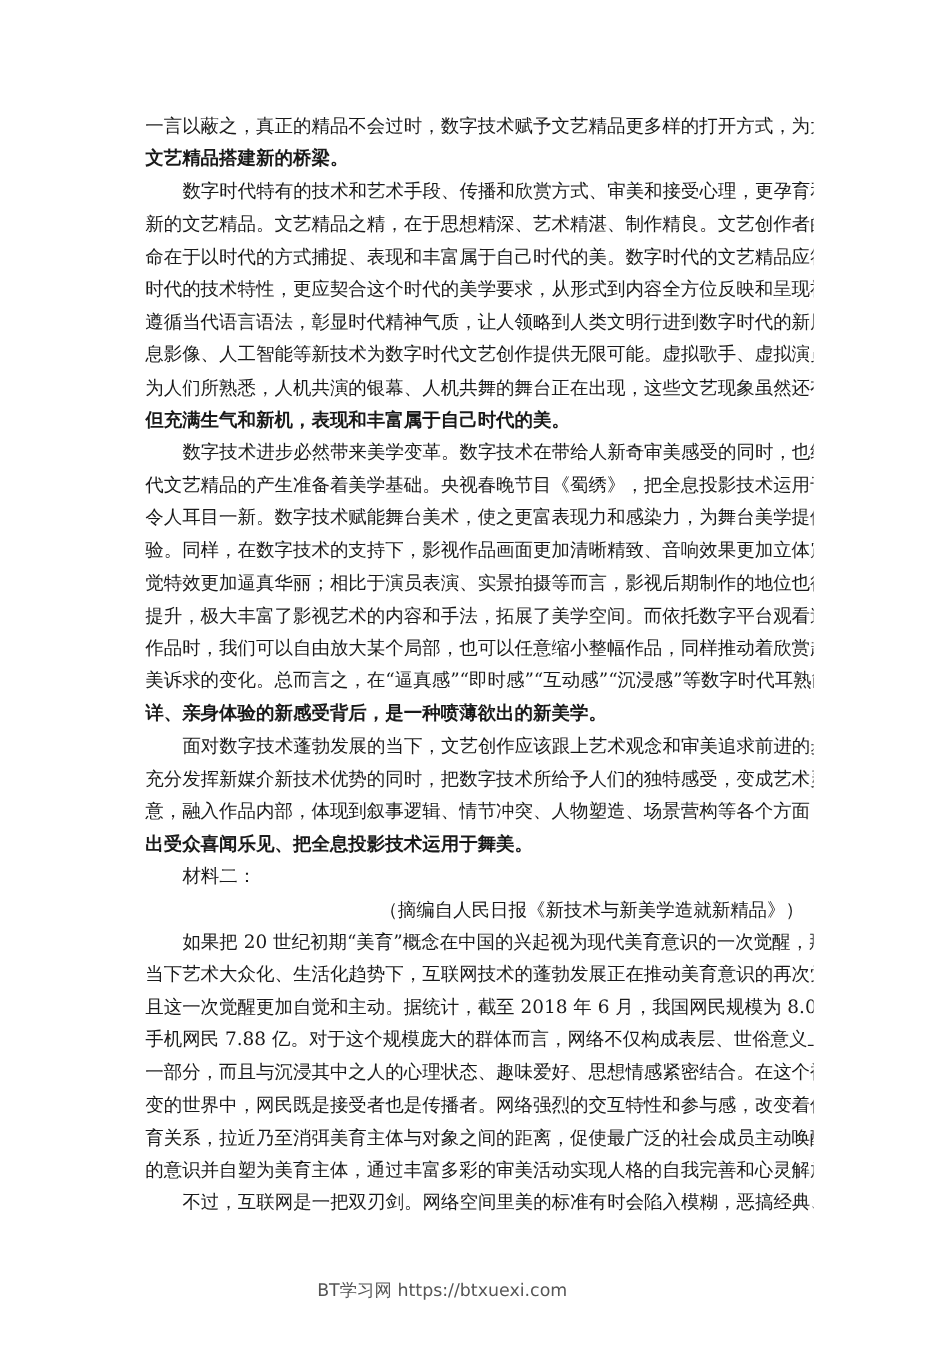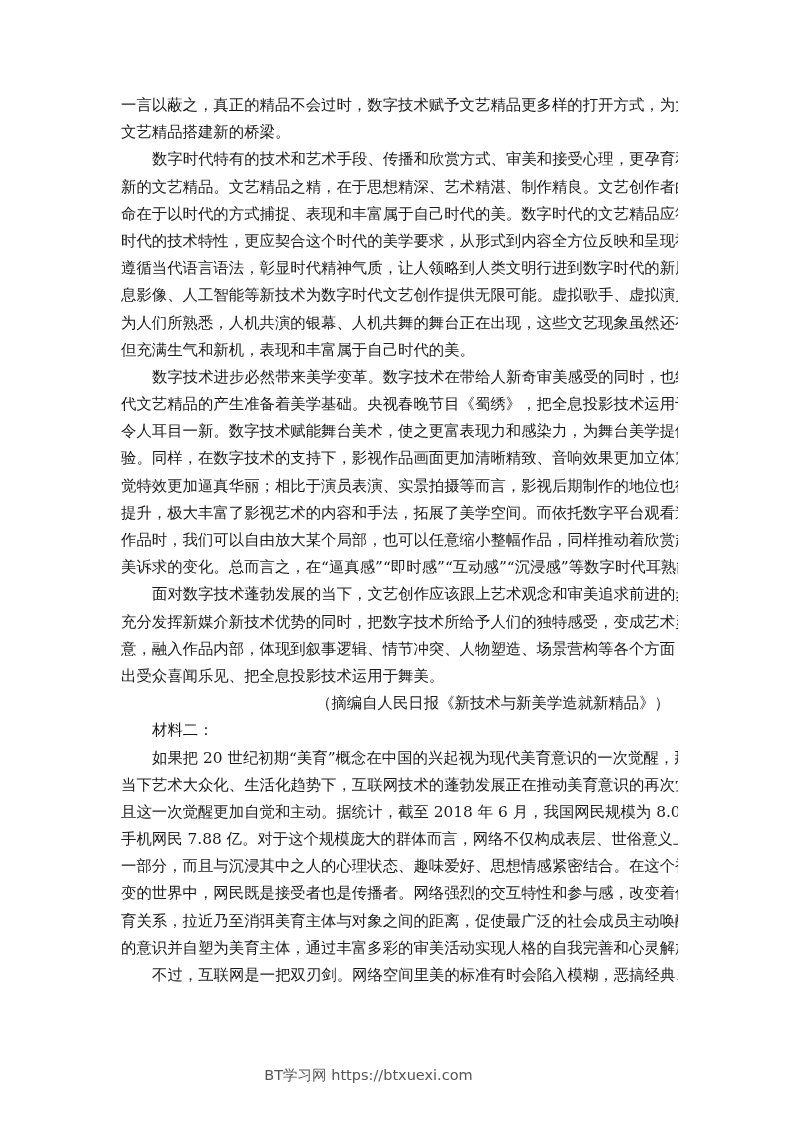--- a/index.html
+++ b/index.html
@@ -26,20 +26,21 @@
       height: 27.2px;
       line-height: 27.2px;
       font-size: 15.4px;
       white-space: nowrap;
       text-align: justify;
       text-align-last: justify;
       overflow: hidden;
     }
     .line.last {
       text-align-last: left;
+      font-weight: bold;
     }
     .line.indent {
       padding-left: 31px;
     }
     .line.source {
       text-align: right;
       text-align-last: right;
       padding-right: 8px;
     }
     .line.label {
@@ -72,26 +73,27 @@
     <div class="line">为人们所熟悉，人机共演的银幕、人机共舞的舞台正在出现，这些文艺现象虽然还有些稚嫩，</div>
     <div class="line last">但充满生气和新机，表现和丰富属于自己时代的美。</div>
     <div class="line indent">数字技术进步必然带来美学变革。数字技术在带给人新奇审美感受的同时，也给数字时</div>
     <div class="line">代文艺精品的产生准备着美学基础。央视春晚节目《蜀绣》，把全息投影技术运用于舞美，</div>
     <div class="line">令人耳目一新。数字技术赋能舞台美术，使之更富表现力和感染力，为舞台美学提供了新经</div>
     <div class="line">验。同样，在数字技术的支持下，影视作品画面更加清晰精致、音响效果更加立体震撼、视</div>
     <div class="line">觉特效更加逼真华丽；相比于演员表演、实景拍摄等而言，影视后期制作的地位也得到大幅</div>
     <div class="line">提升，极大丰富了影视艺术的内容和手法，拓展了美学空间。而依托数字平台观看造型艺术</div>
     <div class="line">作品时，我们可以自由放大某个局部，也可以任意缩小整幅作品，同样推动着欣赏趣味和审</div>
     <div class="line">美诉求的变化。总而言之，在“逼真感”“即时感”“互动感”“沉浸感”等数字时代耳熟能</div>
+    <div class="line last">详、亲身体验的新感受背后，是一种喷薄欲出的新美学。</div>
     <div class="line indent">面对数字技术蓬勃发展的当下，文艺创作应该跟上艺术观念和审美追求前进的步伐。在</div>
     <div class="line">充分发挥新媒介新技术优势的同时，把数字技术所给予人们的独特感受，变成艺术灵感和创</div>
     <div class="line">意，融入作品内部，体现到叙事逻辑、情节冲突、人物塑造、场景营构等各个方面，将奉献</div>
     <div class="line last">出受众喜闻乐见、把全息投影技术运用于舞美。</div>
+    <div class="line label">材料二：</div>
     <div class="line source">（摘编自人民日报《新技术与新美学造就新精品》）</div>
-    <div class="line label">材料二：</div>
     <div class="line indent">如果把 20 世纪初期“美育”概念在中国的兴起视为现代美育意识的一次觉醒，那么在</div>
     <div class="line">当下艺术大众化、生活化趋势下，互联网技术的蓬勃发展正在推动美育意识的再次觉醒，而</div>
     <div class="line">且这一次觉醒更加自觉和主动。据统计，截至 2018 年 6 月，我国网民规模为 8.02 亿，其中</div>
     <div class="line">手机网民 7.88 亿。对于这个规模庞大的群体而言，网络不仅构成表层、世俗意义上生活的</div>
     <div class="line">一部分，而且与沉浸其中之人的心理状态、趣味爱好、思想情感紧密结合。在这个被网络改</div>
     <div class="line">变的世界中，网民既是接受者也是传播者。网络强烈的交互特性和参与感，改变着传统的美</div>
     <div class="line">育关系，拉近乃至消弭美育主体与对象之间的距离，促使最广泛的社会成员主动唤醒自己美</div>
     <div class="line">的意识并自塑为美育主体，通过丰富多彩的审美活动实现人格的自我完善和心灵解放。</div>
     <div class="line indent">不过，互联网是一把双刃剑。网络空间里美的标准有时会陷入模糊，恶搞经典、戏谑传</div>
   </div>

